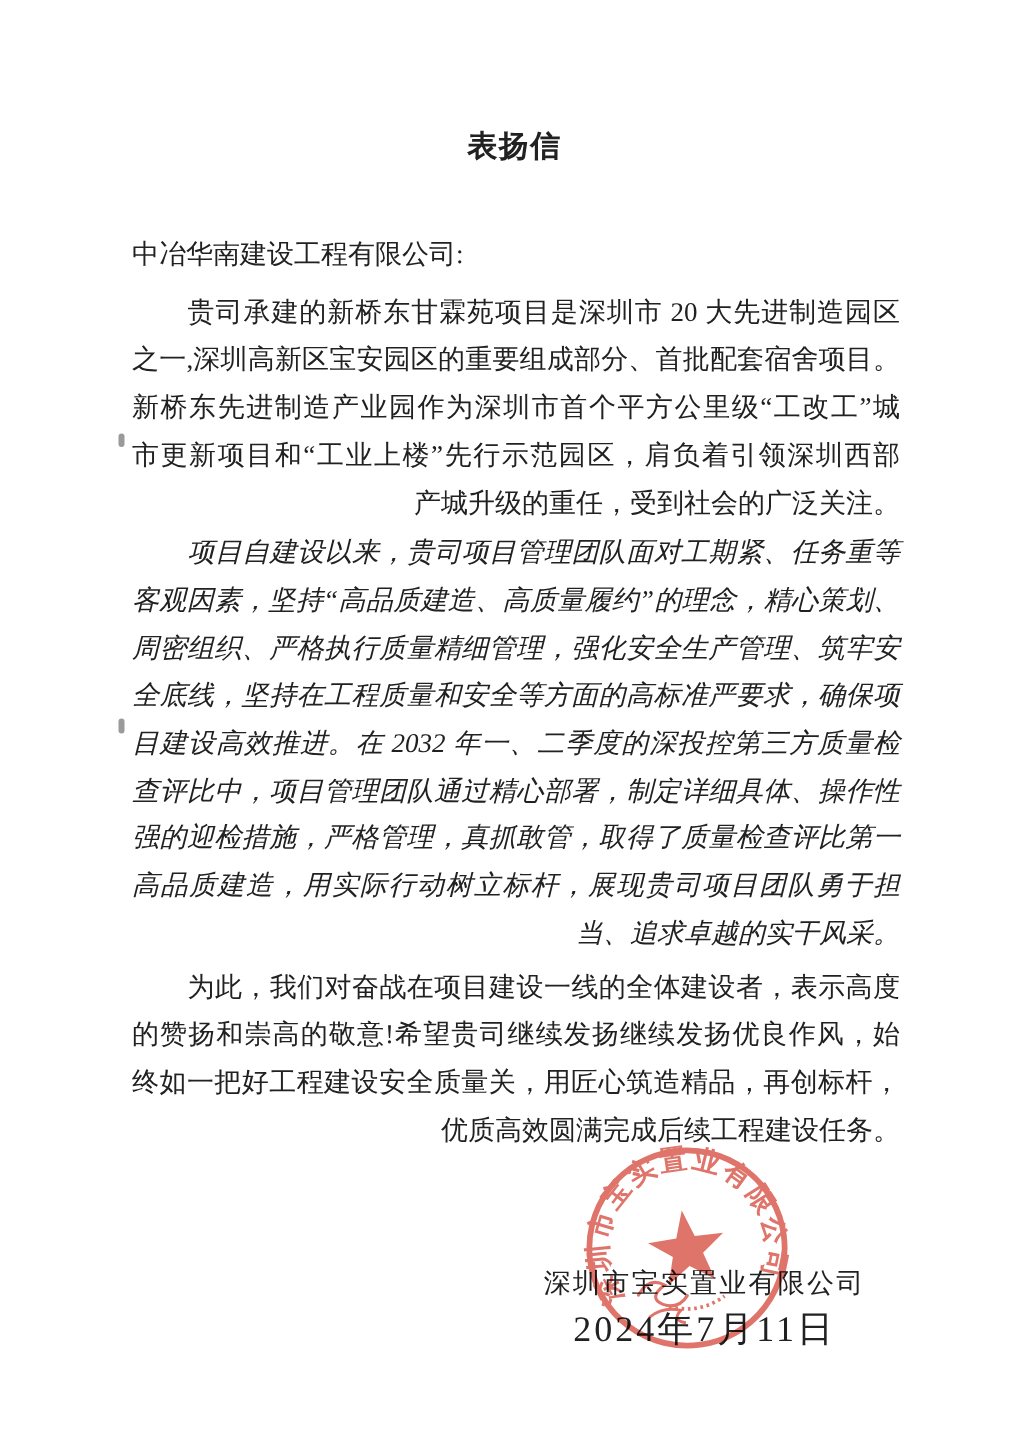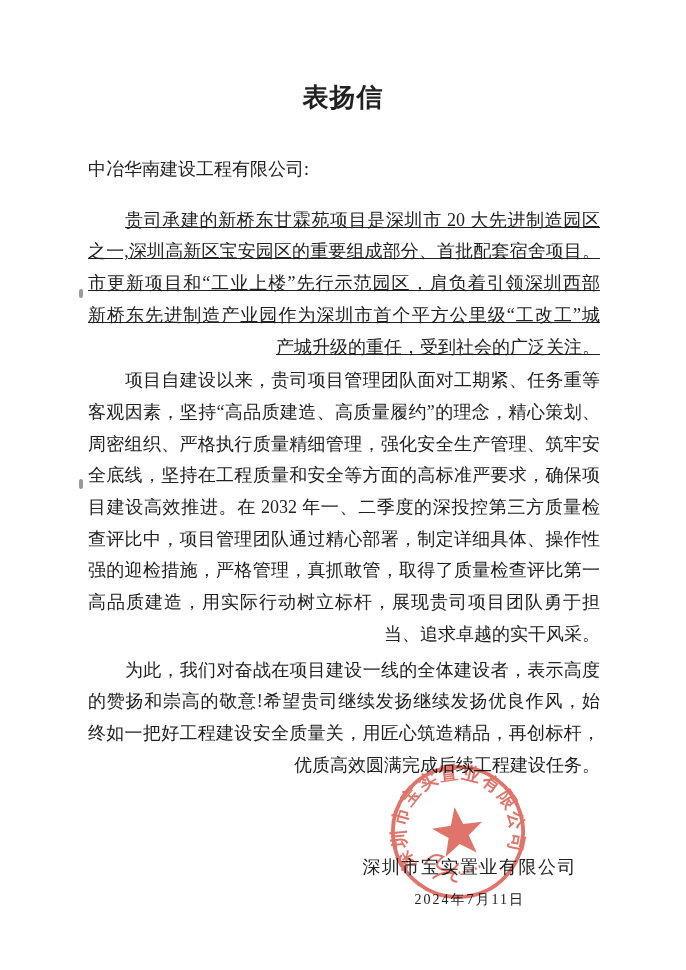--- a/index.html
+++ b/index.html
@@ -9,35 +9,35 @@
     width: 686px;
     height: 970px;
     background: #ffffff;
     font-family: "Liberation Serif", "DejaVu Serif", serif;
     color: #212121;
     overflow: hidden;
   }
   .doc-title {
     margin-top: 82px;
     text-align: center;
-    font-size: 26px;
+    font-size: 20px;
     font-weight: bold;
     line-height: 32px;
     letter-spacing: 1px;
   }
   .content {
     margin-left: 88px;
     margin-right: 86px;
     font-size: 18px;
     line-height: 31.7px;
   }
   .salutation { margin-top: 40px; }
   .para { }
-  .para-1 { margin-top: 19px; text-decoration: underline; }
-  .para-2 { margin-top: 2px; }
+  .para-1 { margin-top: 7px; }
+  .para-2 { margin-top: 2px; font-style: italic; }
   .para-3 { margin-top: 4px; }
   .line { white-space: nowrap; }
   .line.full {
     white-space: normal;
     text-align: justify;
     text-align-last: justify;
     text-justify: inter-character;
   }
   .line.end { text-align: right; }
   .line.first { text-indent: 37px; }
@@ -48,21 +48,21 @@
     width: -moz-fit-content;
     width: fit-content;
     text-align: center;
   }
   .signature-company {
     font-size: 18px;
     letter-spacing: 1.5px;
     line-height: 31.7px;
   }
   .signature-date {
-    font-size: 14px;
+    font-size: 24px;
     letter-spacing: 2px;
     line-height: 31.7px;
   }
   .seal {
     position: absolute;
     left: 388px;
     top: 762px;
     width: 140px;
     height: 140px;
     transform: rotate(-8deg);
@@ -89,22 +89,22 @@
 
   <div class="doc-title">表扬信</div>
 
   <div class="content">
 
     <div class="salutation">中冶华南建设工程有限公司:</div>
 
     <div class="para para-1">
       <div class="line full first">贵司承建的新桥东甘霖苑项目是深圳市 20 大先进制造园区</div>
       <div class="line full">之一,深圳高新区宝安园区的重要组成部分、首批配套宿舍项目。</div>
+      <div class="line full">新桥东先进制造产业园作为深圳市首个平方公里级“工改工”城</div>
       <div class="line full">市更新项目和“工业上楼”先行示范园区，肩负着引领深圳西部</div>
-      <div class="line full">新桥东先进制造产业园作为深圳市首个平方公里级“工改工”城</div>
       <div class="line end">产城升级的重任，受到社会的广泛关注。</div>
     </div>
 
     <div class="para para-2">
       <div class="line full first">项目自建设以来，贵司项目管理团队面对工期紧、任务重等</div>
       <div class="line full">客观因素，坚持“高品质建造、高质量履约”的理念，精心策划、</div>
       <div class="line full">周密组织、严格执行质量精细管理，强化安全生产管理、筑牢安</div>
       <div class="line full">全底线，坚持在工程质量和安全等方面的高标准严要求，确保项</div>
       <div class="line full">目建设高效推进。在 2032 年一、二季度的深投控第三方质量检</div>
       <div class="line full">查评比中，项目管理团队通过精心部署，制定详细具体、操作性</div>

